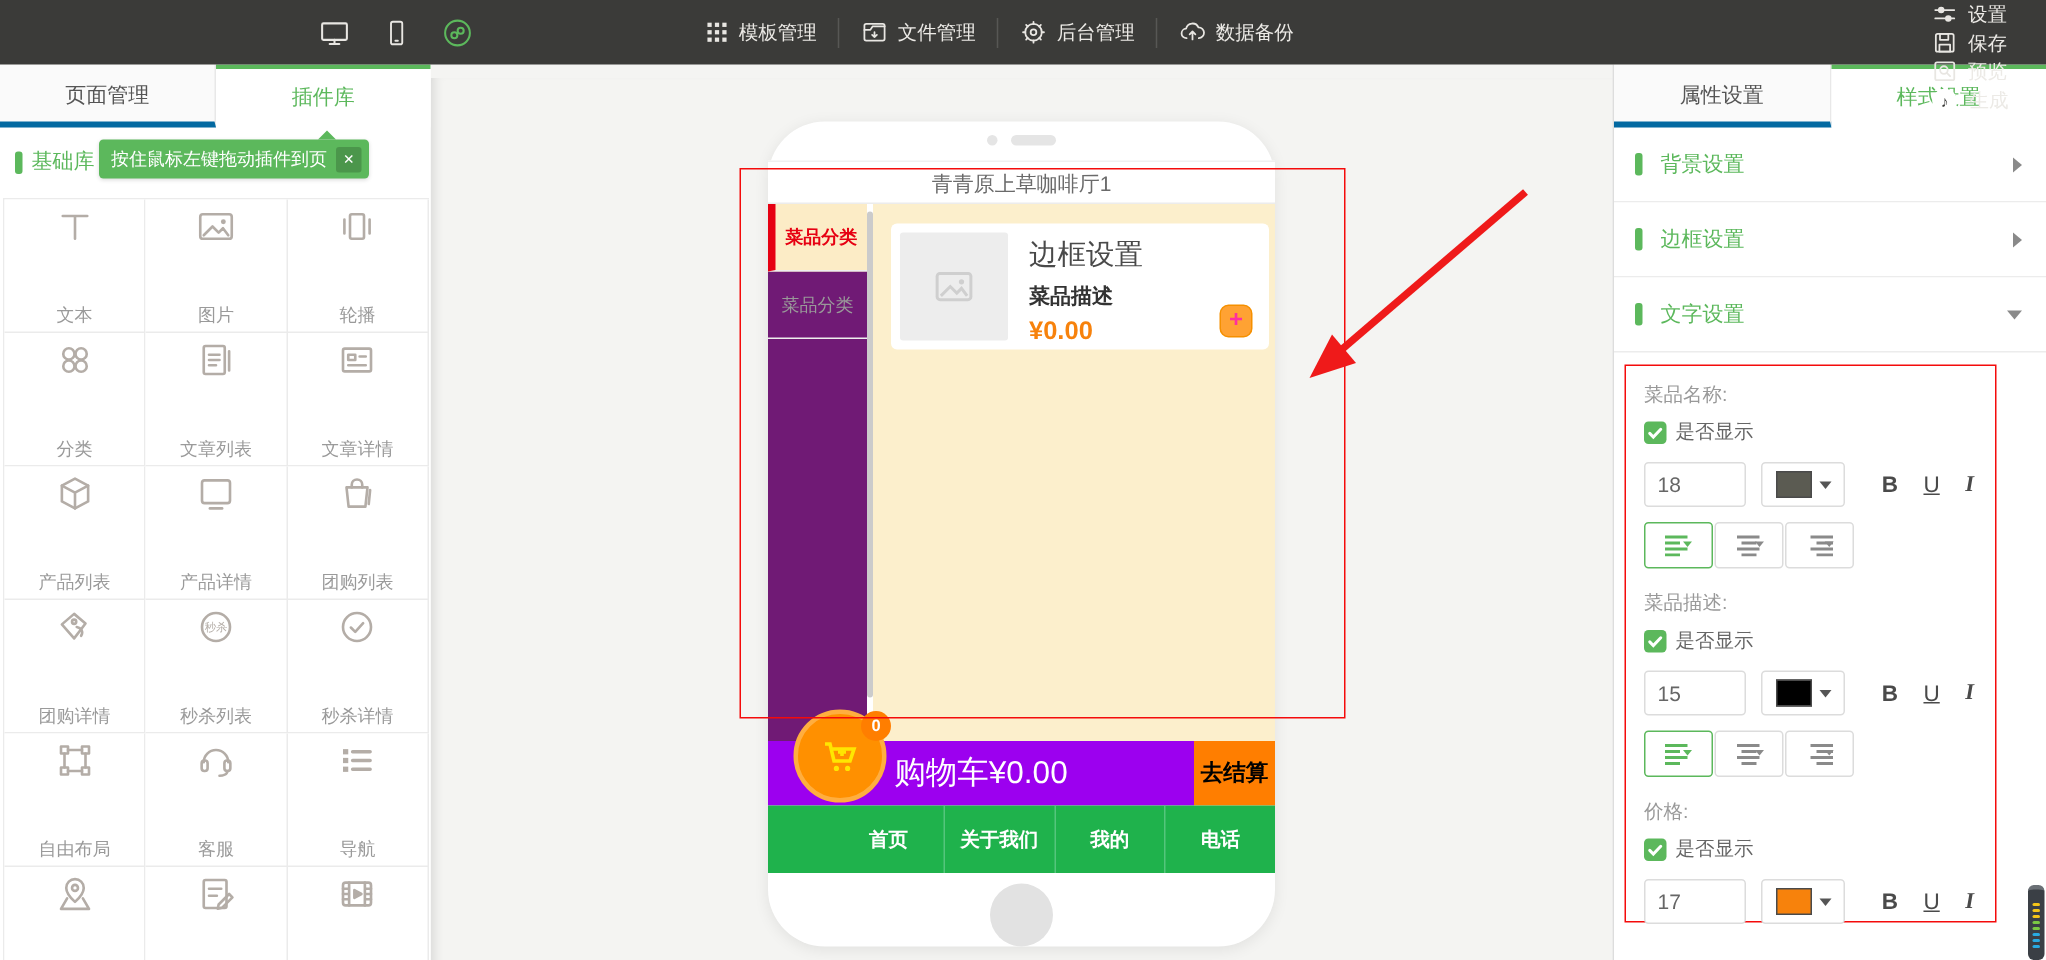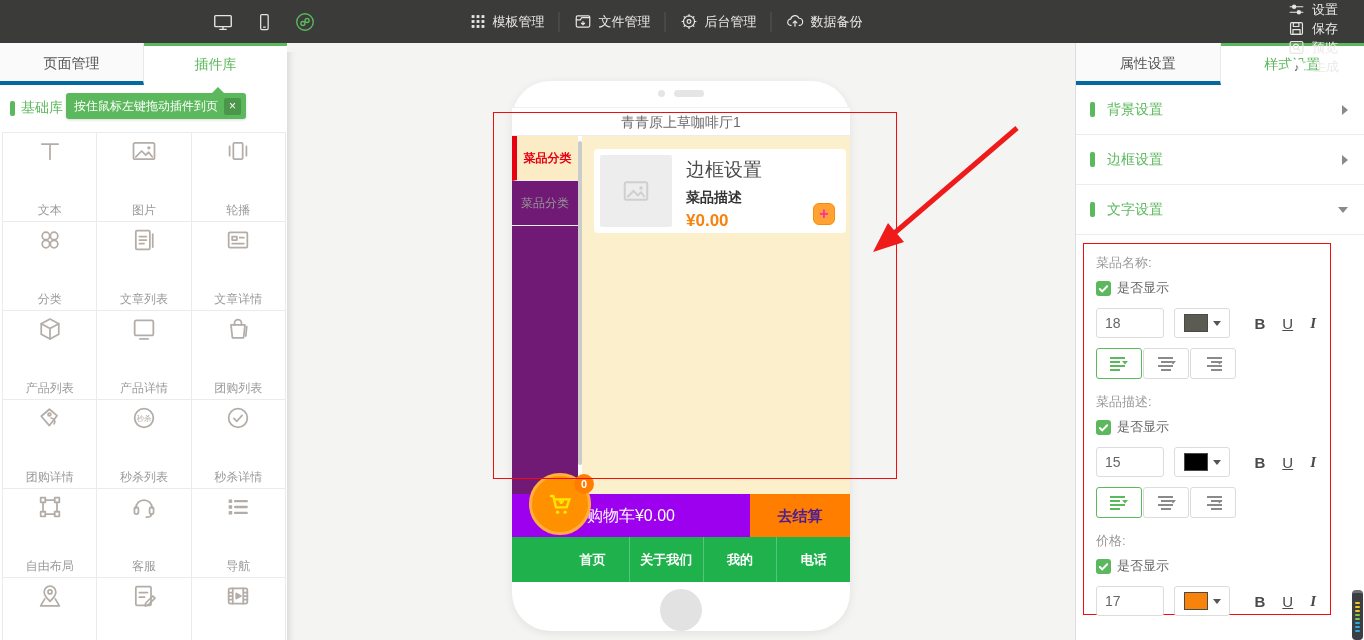--- a/index.html
+++ b/index.html
@@ -48,22 +48,22 @@
   .v-divider { width:4px; height:324px; margin-top:5px; background:#cbcbcb; border-radius:2px; }
   .menu-area { flex:1; background:#fcefcc; }
   .dish-card { position:relative; margin:13px 4px 0 12px; height:84px; background:#fff; border-radius:4px; padding:6px; display:flex; }
   .dish-img { width:72px; height:72px; background:#ededed; border-radius:2px; display:flex; align-items:center; justify-content:center; color:#cfcfcf; }
   .dish-info { margin-left:14px; padding-top:2px; }
   .dish-name { font-size:19px; color:#4a4a4a; }
   .dish-desc { font-size:14px; color:#333; font-weight:bold; margin-top:6px; }
   .dish-price { font-size:17px; color:#f7820c; font-weight:bold; margin-top:4px; }
   .add-btn { position:absolute; right:11px; bottom:8px; width:22px; height:22px; background:#ffa233; border:1px solid #f59000; border-radius:6px; color:#ff2fa0; font-size:16px; font-weight:bold; line-height:19px; text-align:center; cursor:pointer; }
   .cart-bar { position:absolute; top:413px; left:0; width:100%; height:43px; display:flex; }
-  .cart-left { width:238px; background:#9c00ef; color:#fff; font-size:16px; text-align:center; line-height:43px; }
-  .checkout-btn { flex:1; background:#ff7e00; color:#4c1d95; font-size:15px; font-weight:bold; text-align:center; line-height:43px; cursor:pointer; }
+  .cart-left { width:284px; background:#9c00ef; color:#fff; font-size:21px; text-align:center; line-height:43px; }
+  .checkout-btn { flex:1; background:#ff7e00; color:#000000; font-size:15px; font-weight:bold; text-align:center; line-height:43px; cursor:pointer; }
   .cart-circle { position:absolute; left:17px; top:-21px; width:62px; height:62px; border-radius:50%; background:#ff9000; border:3px solid #ffae3f; display:flex; align-items:center; justify-content:center; color:#ffe600; cursor:pointer; }
   .cart-badge { position:absolute; right:-6px; top:-2px; width:20px; height:20px; border-radius:50%; background:#ff7e00; color:#fff; font-size:11px; font-weight:bold; text-align:center; line-height:20px; }
   .p-nav { position:absolute; top:456px; left:0; width:100%; height:45px; background:#1fb24c; display:flex;padding-left:44px; }
   .p-nav-item { flex:1; color:#fff; font-size:13px; font-weight:bold; text-align:center; line-height:45px; cursor:pointer; }
   .p-nav-item + .p-nav-item { border-left:1px solid #55c57c; }
   .home-btn { position:absolute; left:148px; top:508px; width:42px; height:42px; border-radius:50%; background:#e2e2e2; cursor:pointer; }
   .sel-box { position:absolute; left:206px; top:60px; width:404px; height:367px; border:1px solid #f40b0b; z-index:2; pointer-events:none; }
   .arrow-layer { position:absolute; left:0; top:0; width:788px; height:597px; z-index:3; pointer-events:none; }
 
   

